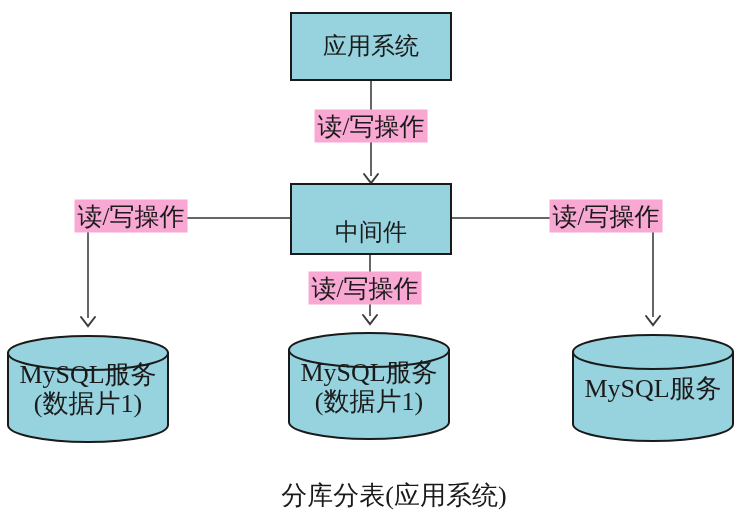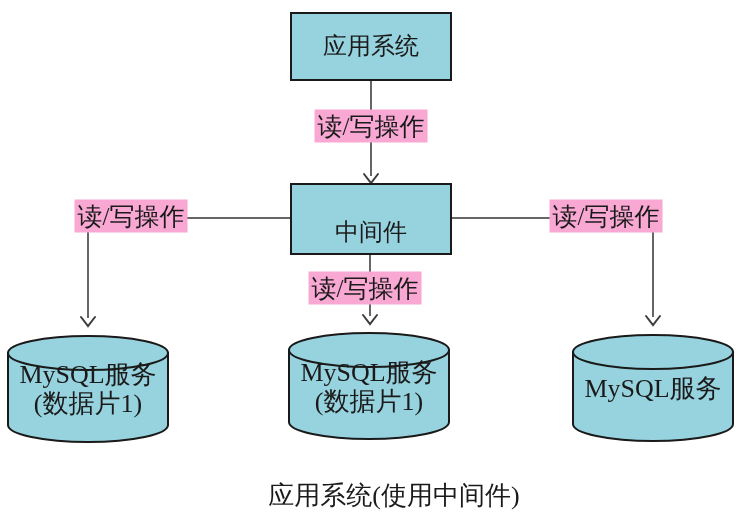--- a/index.html
+++ b/index.html
@@ -85,15 +85,15 @@
 
   <div class="lbl db-label" style="left:369px; top:387px;">
     <div>MySQL服务</div>
     <div>(数据片1)</div>
   </div>
 
   <div class="lbl db-label" style="left:653px; top:388px;">
     <div>MySQL服务</div>
   </div>
 
-  <div class="lbl caption" style="left:394px; top:495px;">应用系统(使用中间件)</div>
+  <div class="lbl caption" style="left:394px; top:495px;">分库分表(应用系统)</div>
 
 </div>
 
 </body></html>

